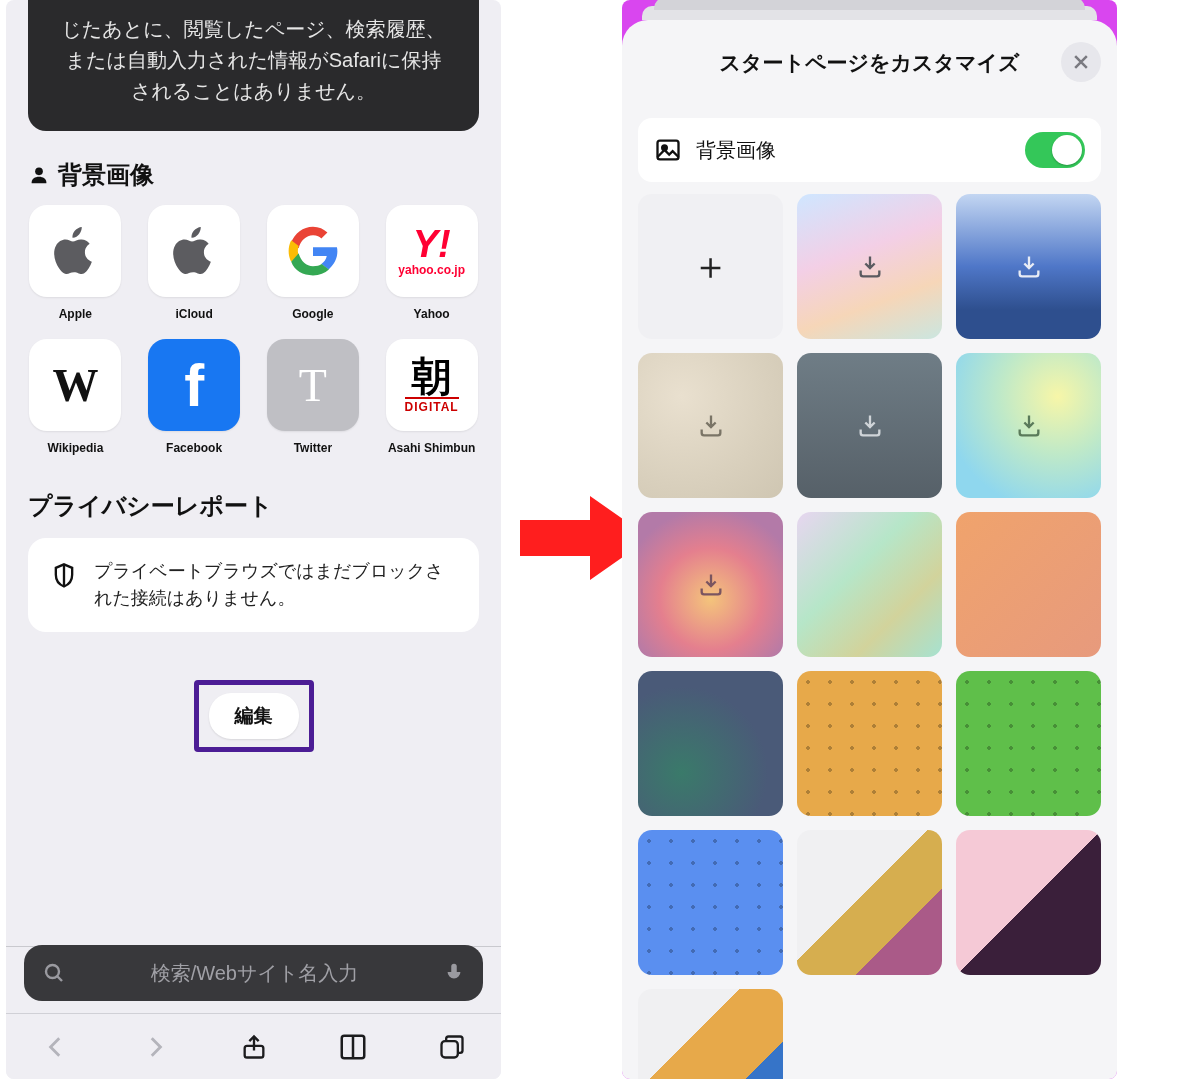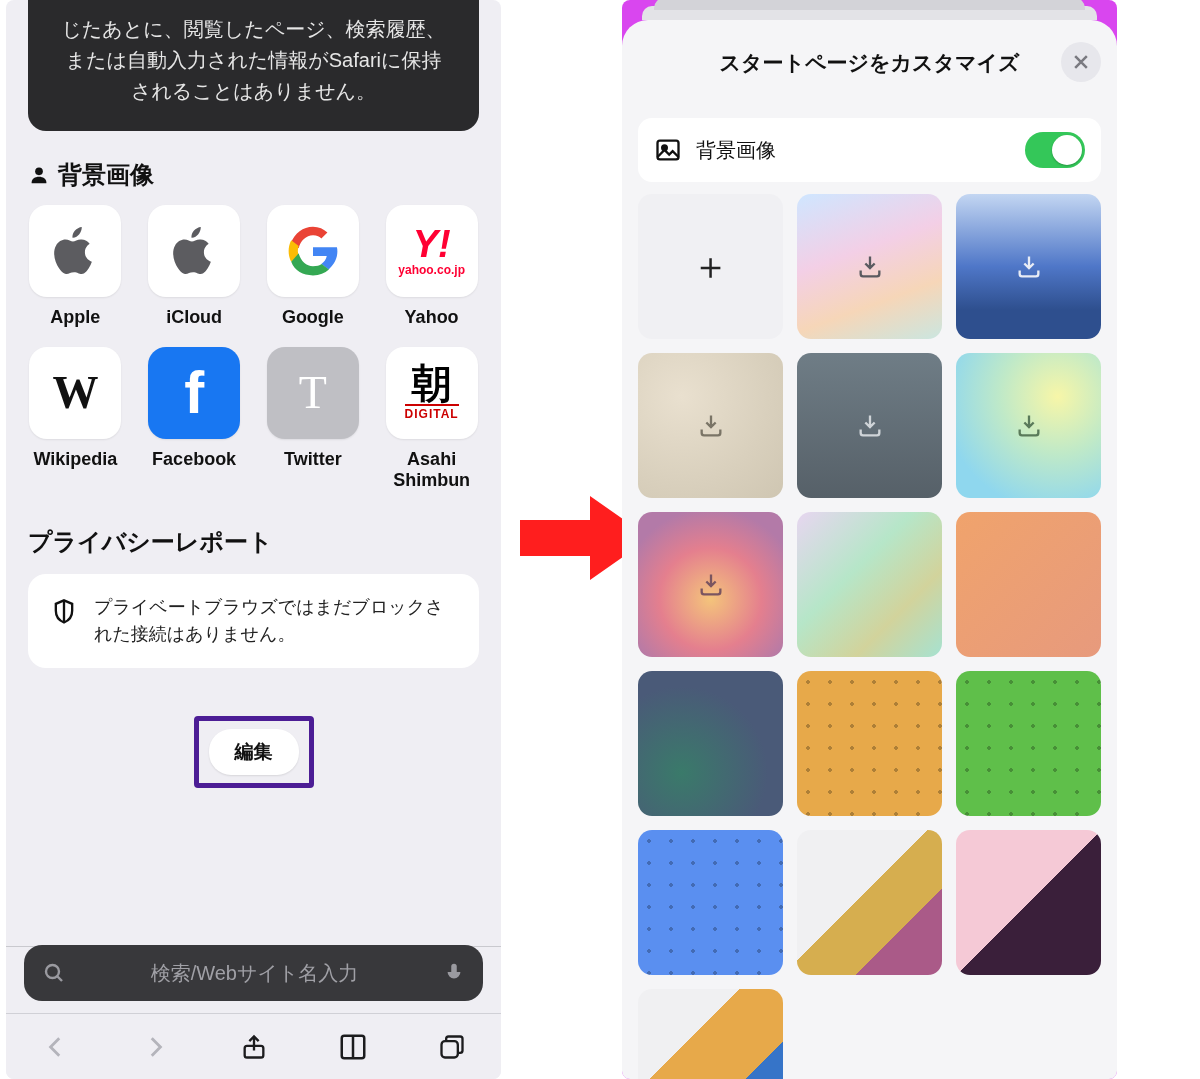--- a/index.html
+++ b/index.html
@@ -57,21 +57,21 @@
   .fav-tile {
     width: 92px; height: 92px;
     background: #ffffff;
     border-radius: 18px;
     margin: 0 auto 10px;
     display: flex; align-items: center; justify-content: center;
     box-shadow: 0 1px 2px rgba(0,0,0,.08);
     font-size: 46px;
     font-weight: 700;
   }
-  .fav-label { font-size: 18px; font-weight: 600; color: #111; line-height: 1.2; }
+  .fav-label { font-size: 12px; font-weight: 600; color: #111; line-height: 1.2; }
 
   .privacy-card {
     margin: 16px 22px 0;
     background: #ffffff;
     border-radius: 18px;
     padding: 20px 22px;
     display: flex;
     gap: 16px;
     font-size: 18px;
     line-height: 1.5;

